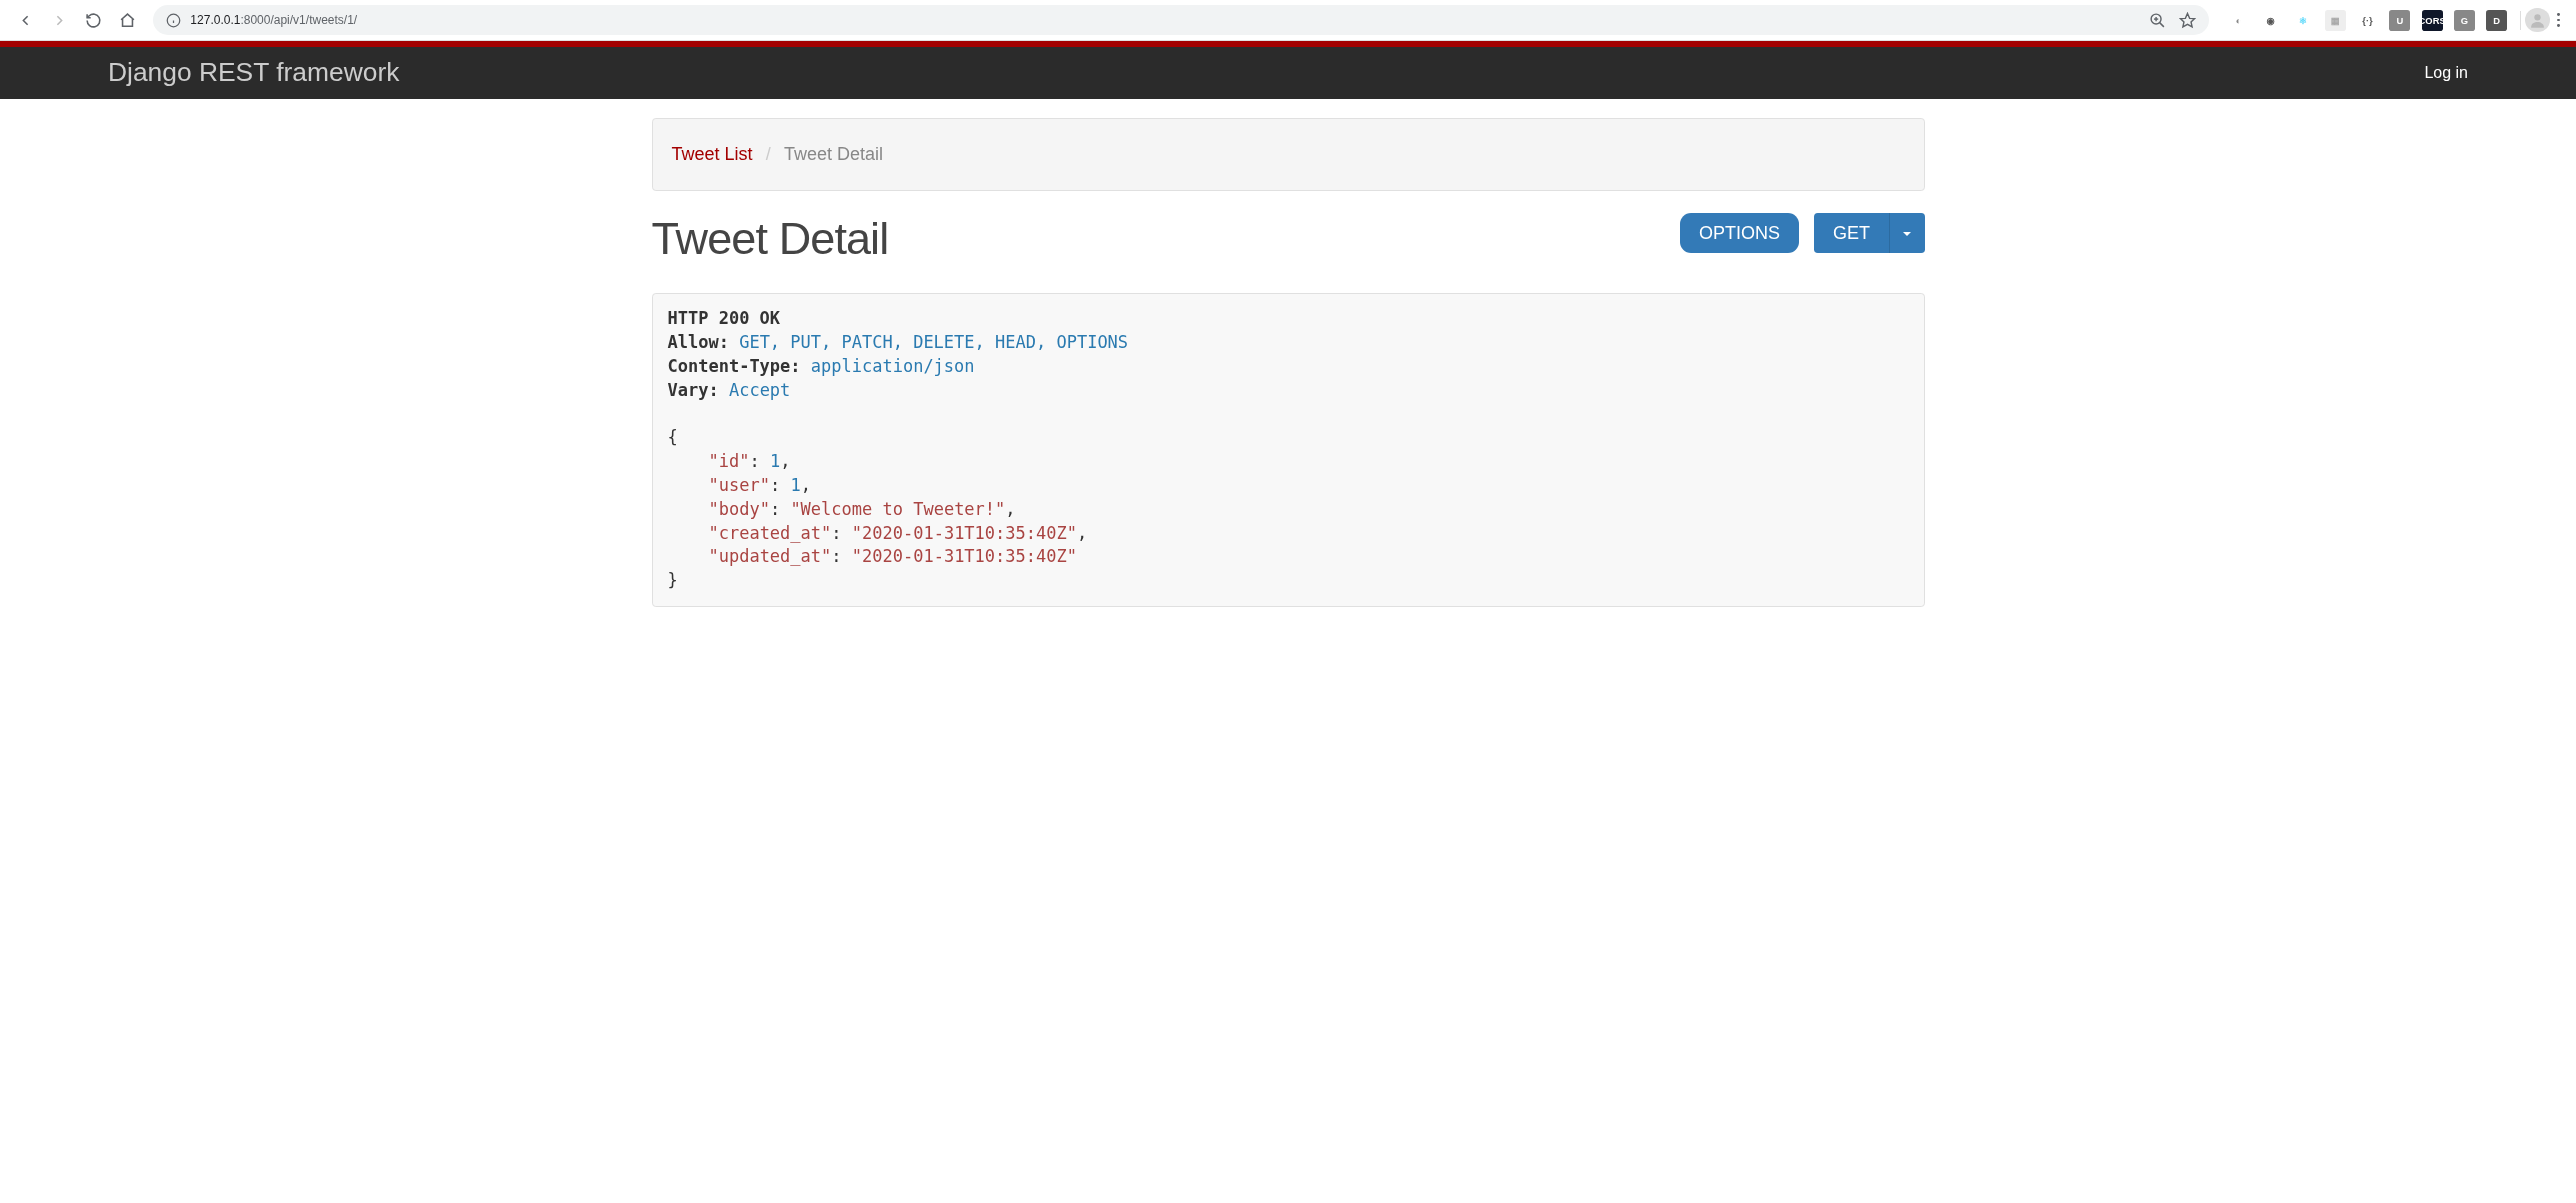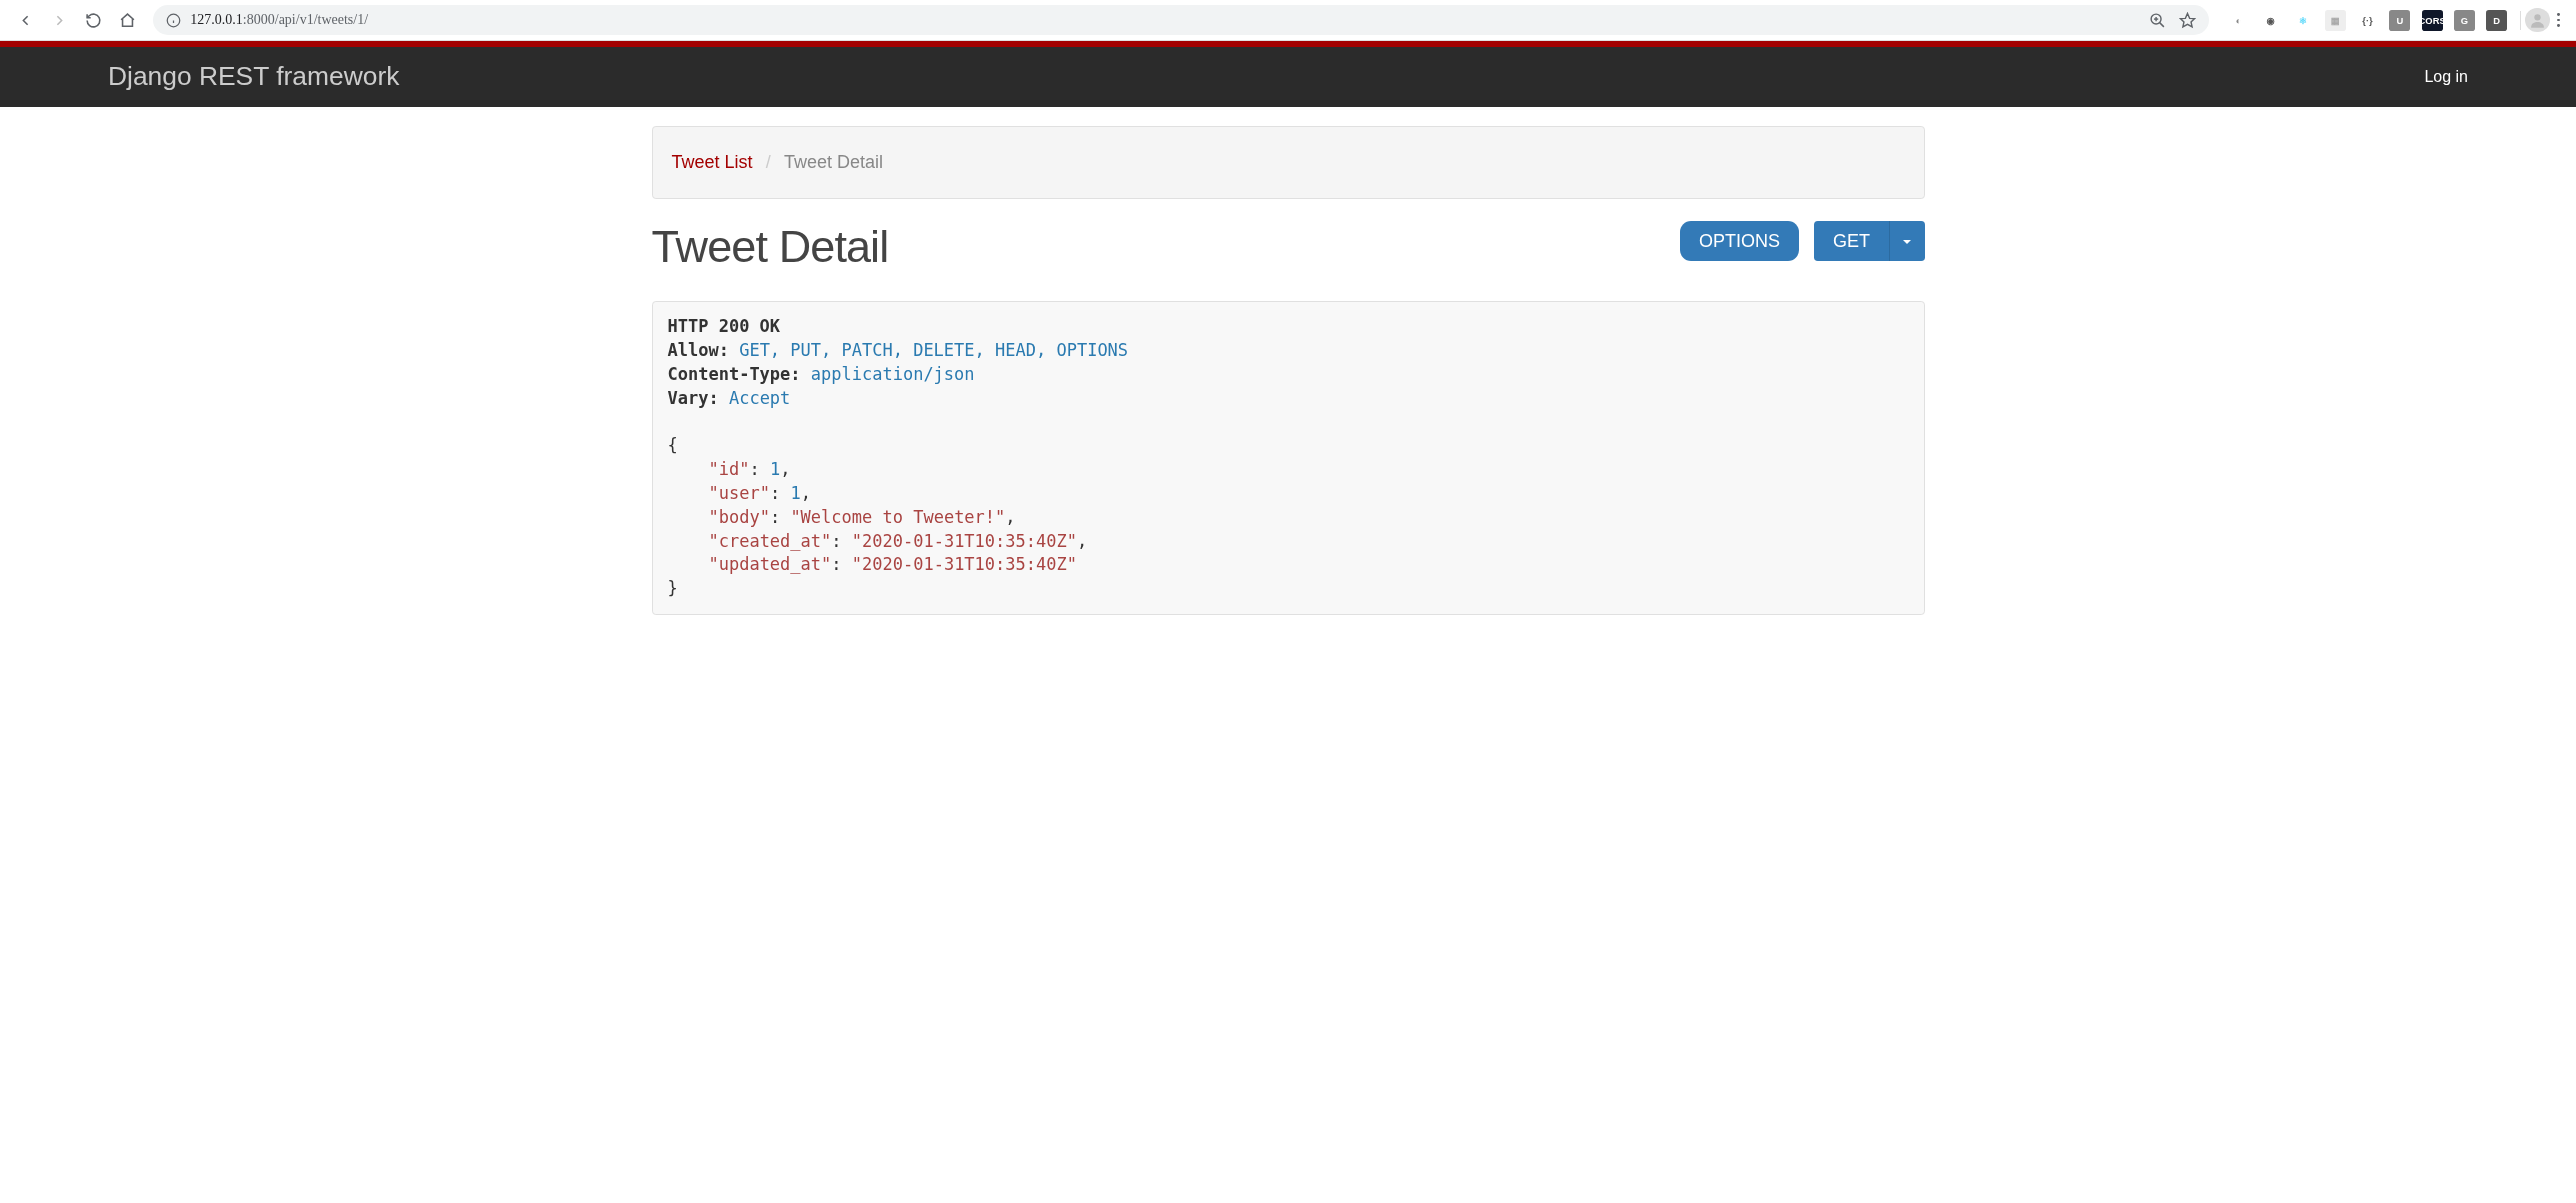--- a/index.html
+++ b/index.html
@@ -4,37 +4,37 @@
   <style>
     * { margin: 0; padding: 0; box-sizing: border-box; }
     body { font-family: -apple-system, BlinkMacSystemFont, "Segoe UI", Helvetica, Arial, sans-serif; background: #fff; }
     
     
     .browser-chrome { height: 41px; background: #fff; display: flex; align-items: center; padding: 0 9.4px; border-bottom: 0.9px solid #e0e0e0; }
     .nav-btns { display: flex; gap: 17px; align-items: center; padding: 0 7.5px; }
     .nav-icon { width: 17px; height: 17px; display: flex; align-items: center; justify-content: center; color: #5f6368; cursor: pointer; }
     .nav-icon.disabled { color: #bbb; cursor: default; }
     .nav-icon svg { width: 17px; height: 17px; }
-    .url-bar { flex: 1; height: 30px; background: #f1f3f4; border-radius: 15px; display: flex; align-items: center; padding: 0 13.2px; margin: 0 9.4px; color: #202124; font-size: 14px; font-family: Liberation Serif, serif; }
+    .url-bar { flex: 1; height: 30px; background: #f1f3f4; border-radius: 15px; display: flex; align-items: center; padding: 0 13.2px; margin: 0 9.4px; color: #202124; font-size: 12px; }
     .url-txt { color: #5f6368; }
     .url-txt .dark { color: #202124; }
     .url-icon { margin-right: 9.4px; color: #5f6368; display:flex; align-items:center; }
     .url-right { margin-left: auto; display: flex; gap: 13.2px; align-items: center; }
     .ext-icons { display: flex; gap: 11.3px; align-items: center; padding: 0 9.4px; }
     .ext-icon { width: 21px; height: 21px; border-radius: 2.8px; display: flex; align-items: center; justify-content: center; font-size: 9.4px; font-weight: bold; }
     .ext-sep { width: 0.9px; height: 19px; background: #ddd; margin: 0 3.8px; }
     .avatar { width: 24.5px; height: 24.5px; border-radius: 50%; background: #ddd; display:flex; align-items:center; justify-content:center; }
     .menu-dots { width: 17px; display:flex; flex-direction:column; gap:2.8px; align-items:center; padding: 0 5.7px; cursor:pointer;}
     .menu-dots span { width:2.8px; height:2.8px; background:#5f6368; border-radius:50%; }
     
     
     .accent-bar { height: 5.7px; background: #a30000; }
     
     
-    .navbar { background: #2b2b2b; color: #fff; height: 60px; display: flex; align-items: center; padding: 0 108px; }
+    .navbar { background: #2b2b2b; color: #fff; height: 52px; display: flex; align-items: center; padding: 0 108px; }
     .navbar-brand { font-size: 26.4px; color: #ccc; font-weight: 400; }
     .navbar-right { margin-left: auto; }
     .navbar-link { color: #fff; font-size: 16px; cursor: pointer; }
     
     
     .container { max-width: 1273px; margin: 0 auto; padding: 19px 0; }
     
     .breadcrumb { background: #f5f5f5; border: 0.9px solid #e0e0e0; border-radius: 3.8px; padding: 25px 19px; display: flex; gap: 13.2px; font-size: 18px; margin-bottom: 22.6px; }
     .breadcrumb-link { color: #a30000; cursor: pointer; }
     .breadcrumb-sep { color: #ccc; }

